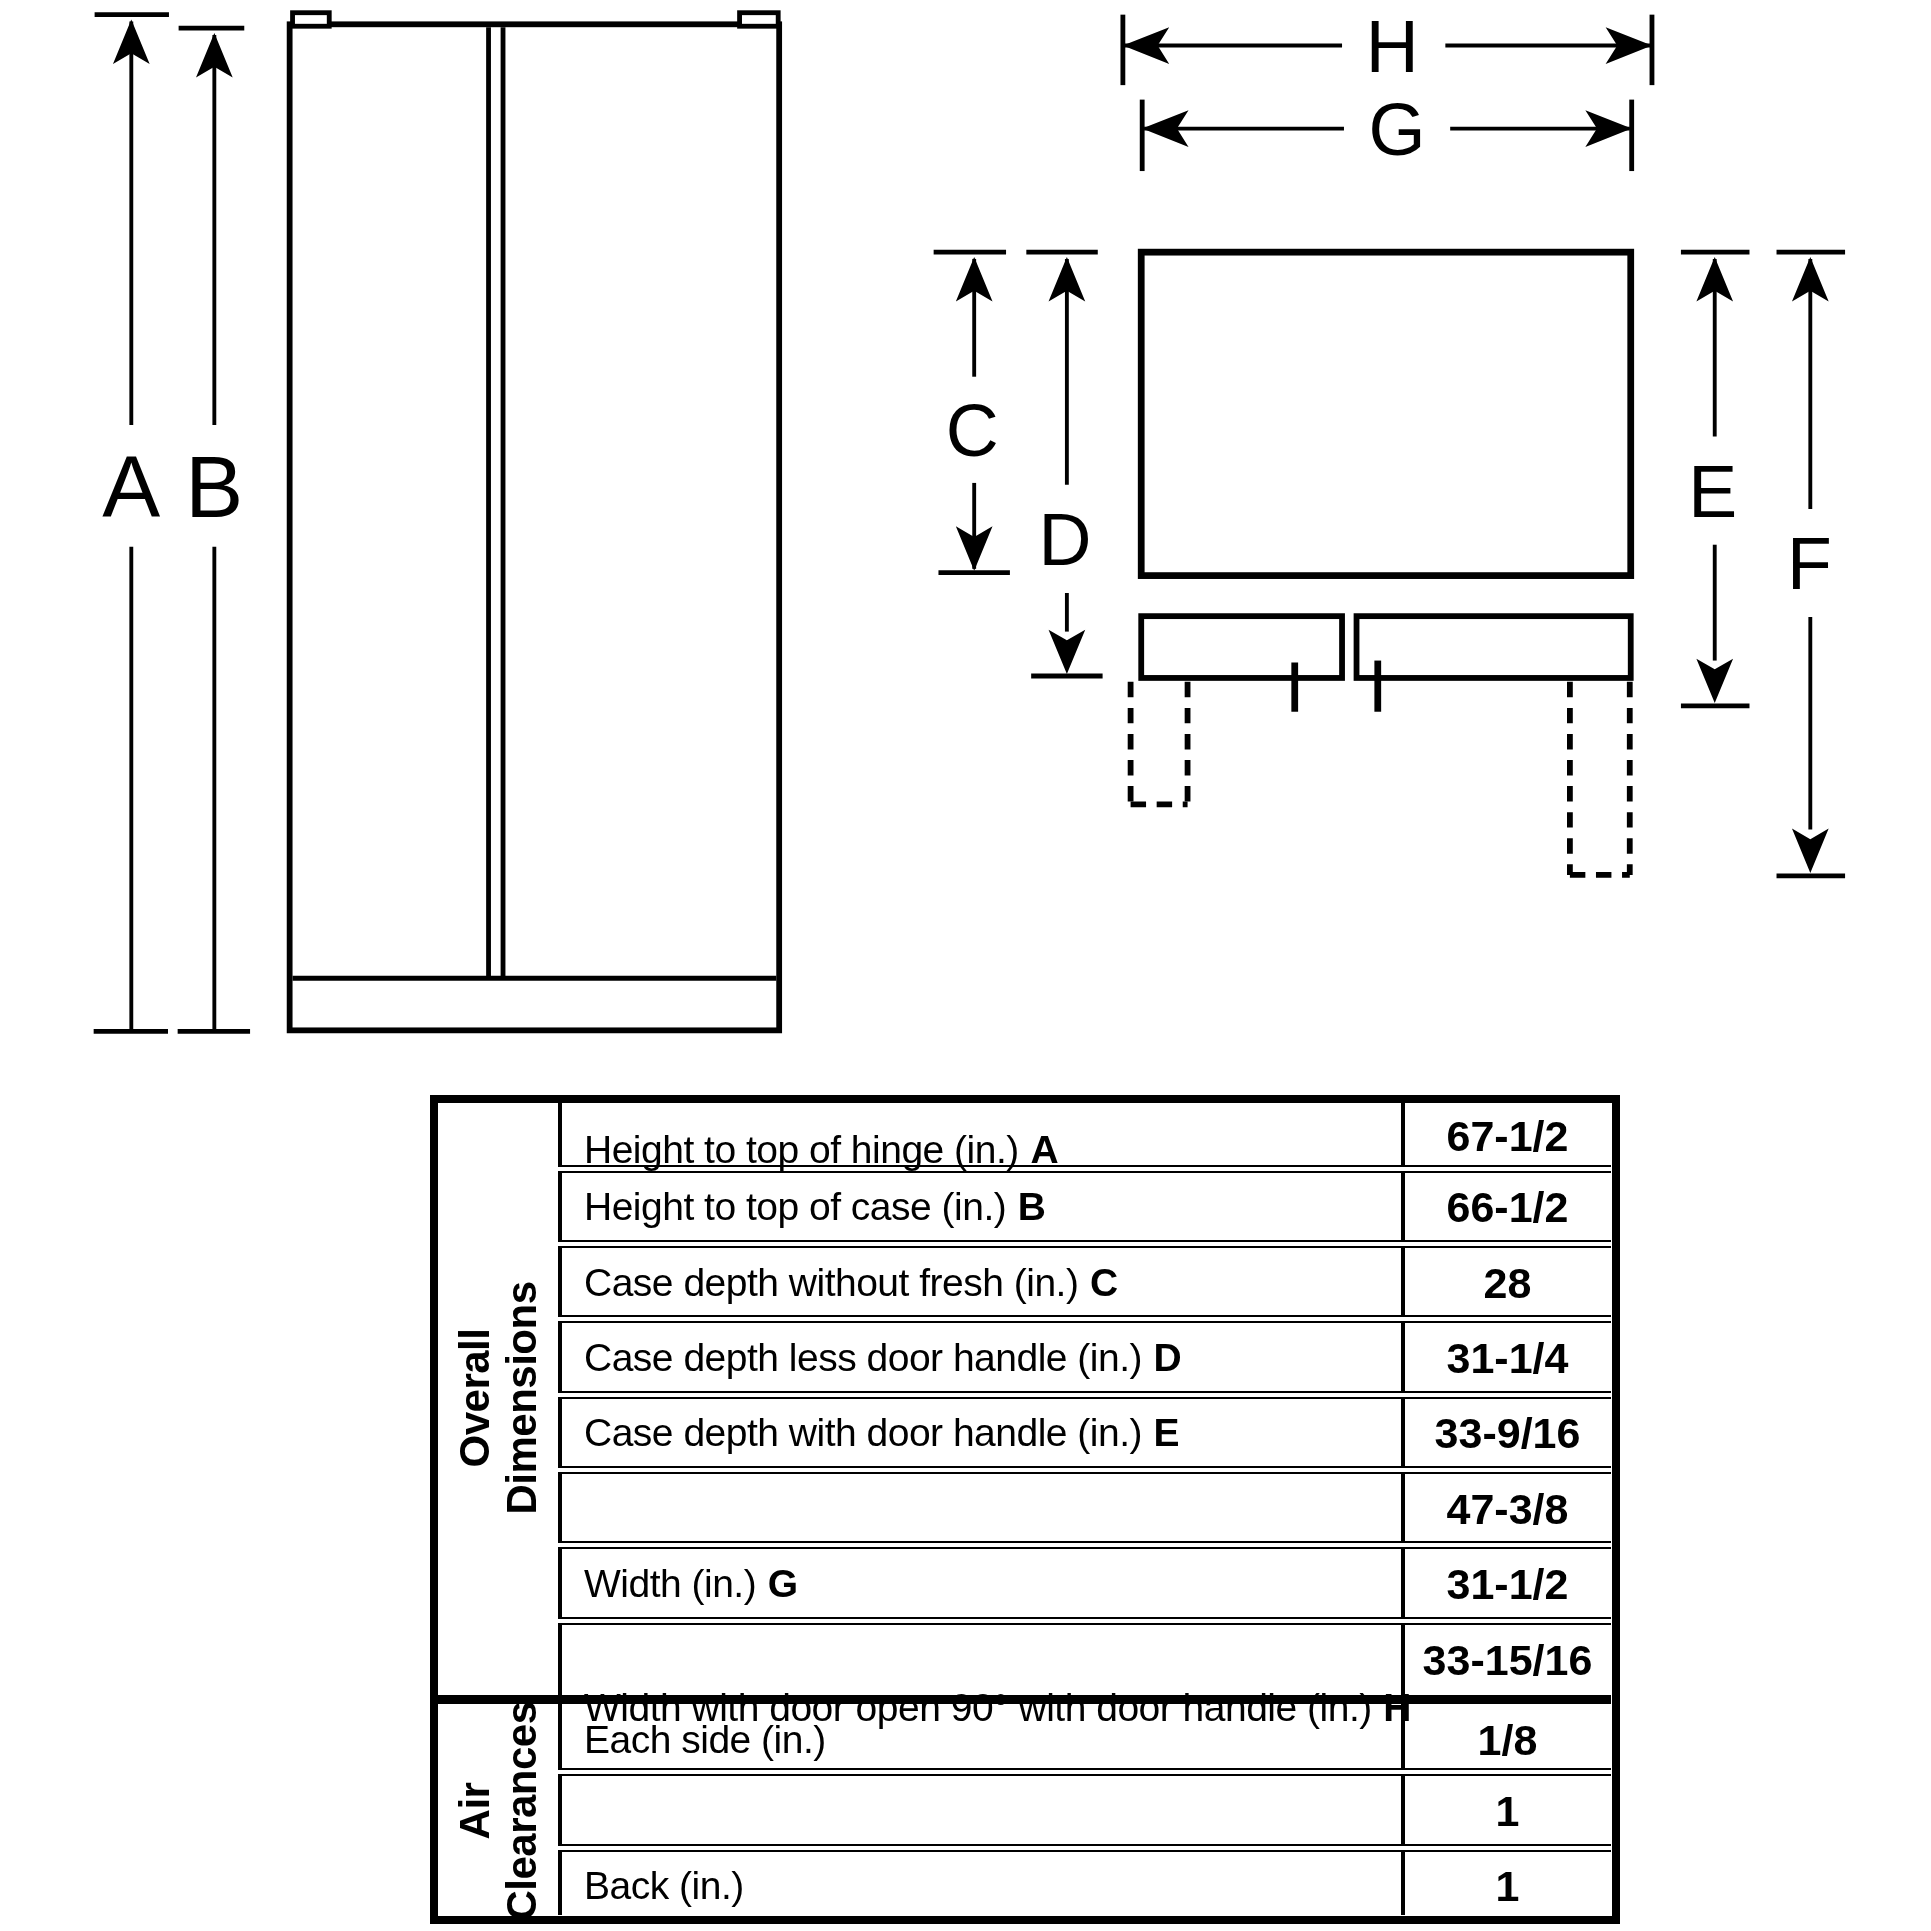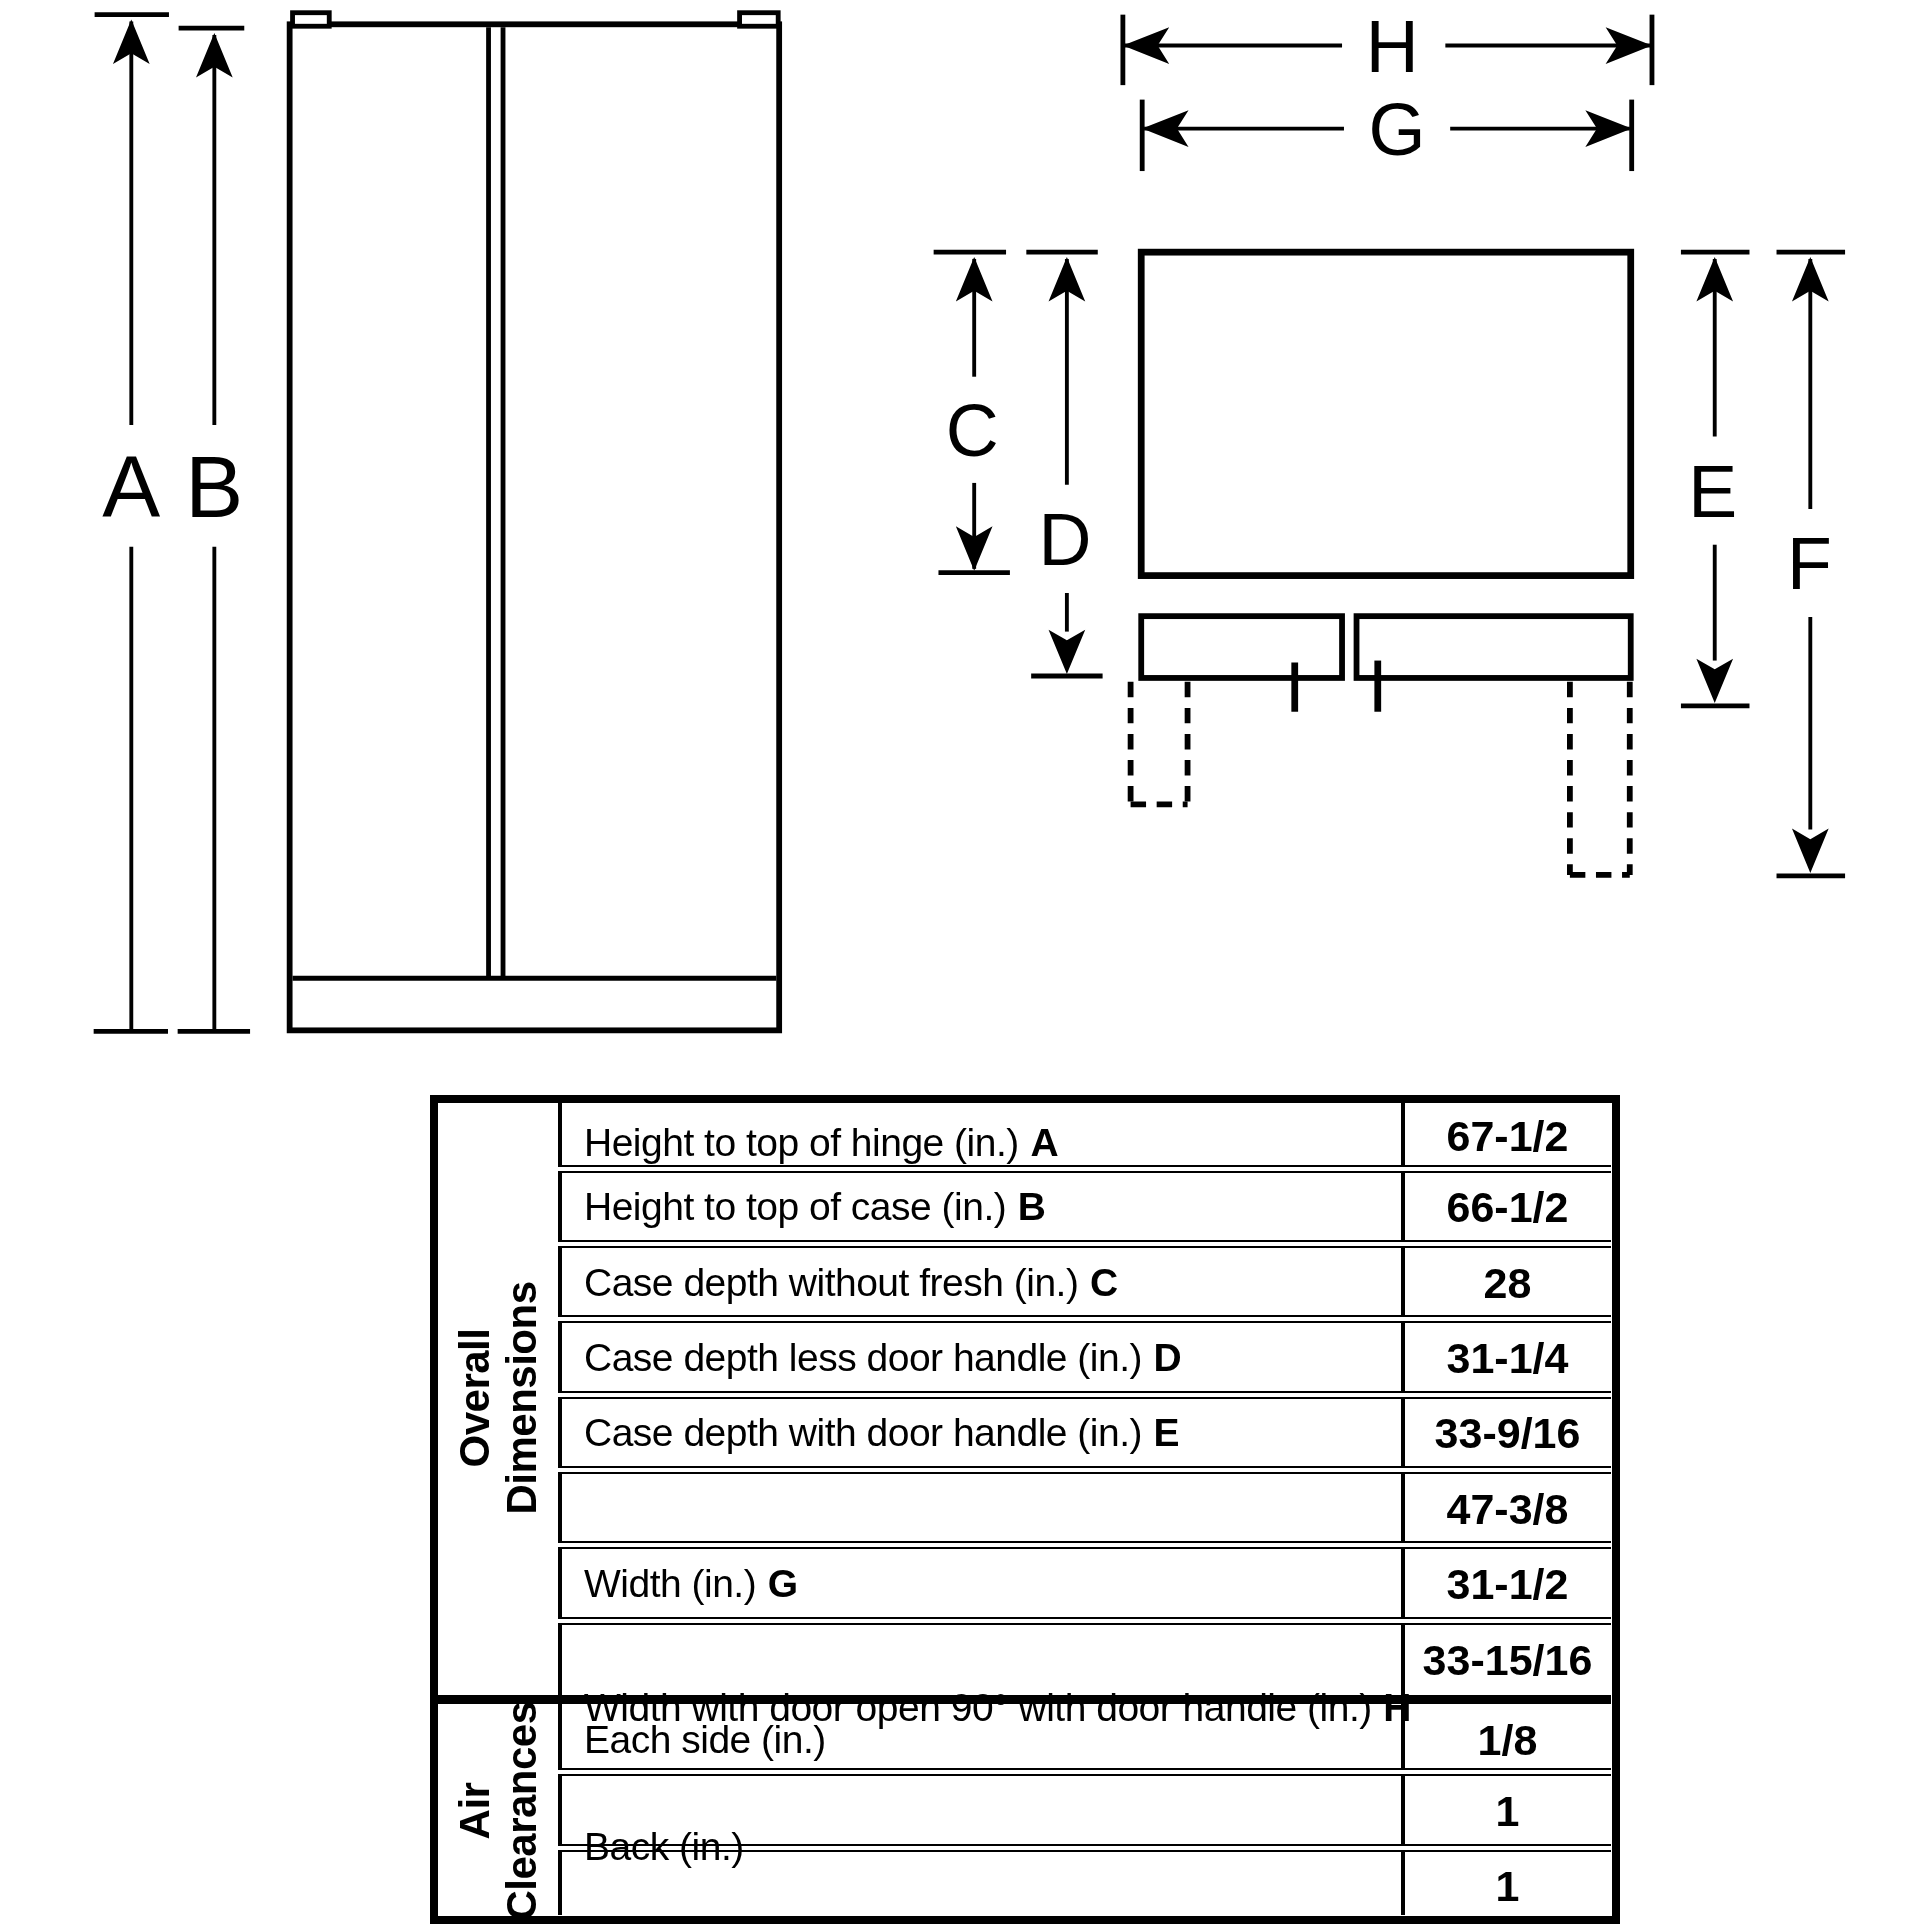--- a/index.html
+++ b/index.html
@@ -184,21 +184,21 @@
 
     <div class="rot-header" style="left:60px;top:295px;">
       <div>Overall</div>
       <div>Dimensions</div>
     </div>
     <div class="rot-header" style="left:60px;top:708px;">
       <div>Air</div>
       <div>Clearances</div>
     </div>
 
-    <div class="row-label" style="top:11px;">
+    <div class="row-label" style="top:18px;">
       <span>Height to top of hinge (in.)</span><b>A</b>
     </div>
     <div class="row-value" style="top:3.9px;">67-1/2</div>
 
     <div class="row-label" style="top:75px;">
       <span>Height to top of case (in.)</span><b>B</b>
     </div>
     <div class="row-value" style="top:75px;">66-1/2</div>
 
     <div class="row-label" style="top:151px;">
@@ -228,20 +228,20 @@
     </div>
     <div class="row-value" style="top:528px;">33-15/16</div>
 
     <div class="row-label" style="top:608px;">
       <span>Each side (in.)</span><b></b>
     </div>
     <div class="row-value" style="top:608px;">1/8</div>
 
     <div class="row-value" style="top:679px;">1</div>
 
-    <div class="row-label" style="top:715px;">
+    <div class="row-label" style="top:754px;">
       <span>Back (in.)</span><b></b>
     </div>
     <div class="row-value" style="top:754px;">1</div>
 
   </div>
 </div>
 
 
 </body></html>

